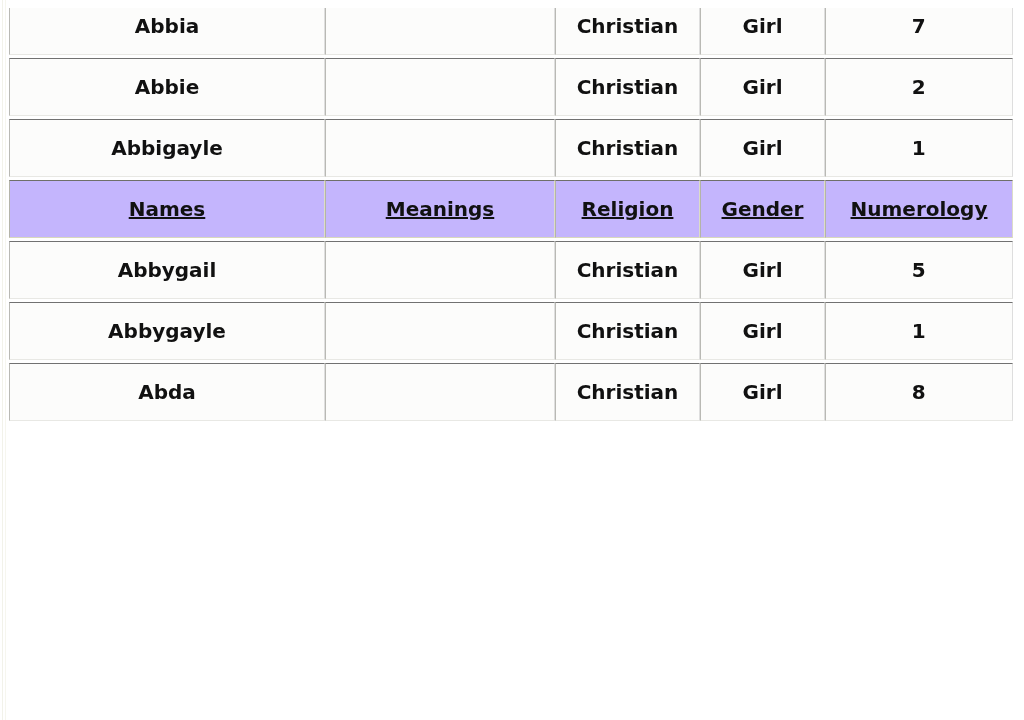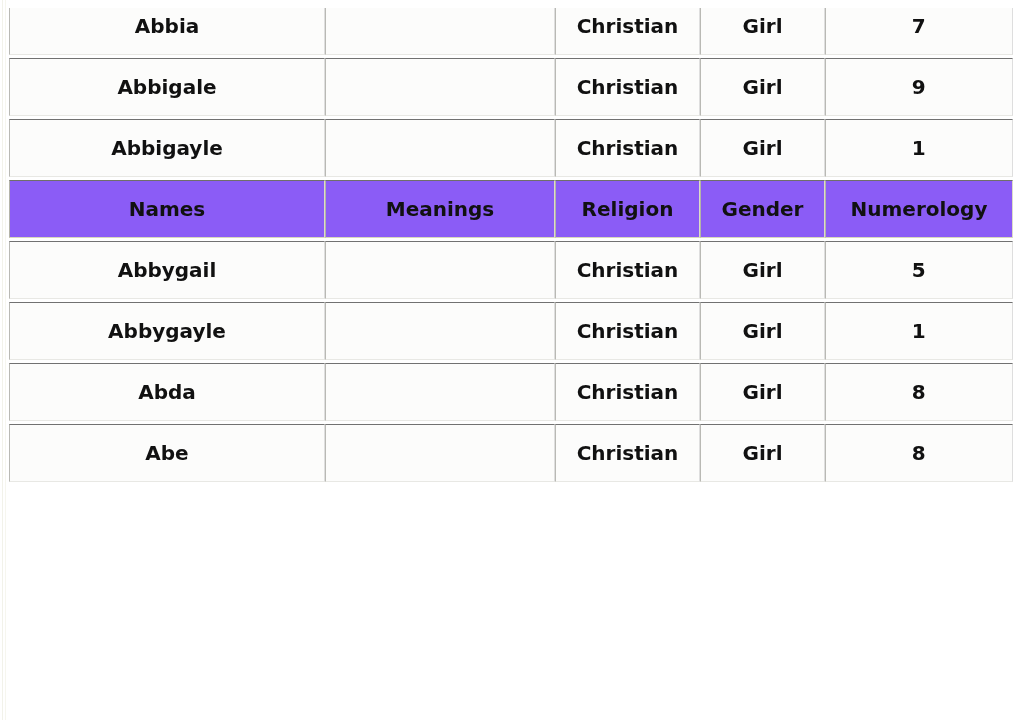--- a/index.html
+++ b/index.html
@@ -85,25 +85,26 @@
 
   
   col.c-names      { width: 316px; }
   col.c-meanings   { width: 230px; }
   col.c-religion   { width: 145px; }
   col.c-gender     { width: 125px; }
   col.c-numerology { width: 188px; }
 
   
   tr.header-row th {
-    background: #8b5cf6;
+    background: #c4b5fd;
     border-top: 1px solid #6f6f6a;
     border-left: 1px solid #b4b4a8;
     border-right: 1px solid #dcdcc8;
     border-bottom: 1px solid #d8d8bd;
+    text-decoration: underline;
   }
   td.cell-numerology { letter-spacing: 0.5px; }
 </style>
 </head>
 <body>
 
 <div id="page">
   <div id="table-viewport">
     <table class="names-table">
       <colgroup>
@@ -115,25 +116,25 @@
       </colgroup>
       <tbody id="table-body">
           <tr>
             <td class="cell-name">Abbia</td>
             <td class="cell-meaning"></td>
             <td class="cell-religion">Christian</td>
             <td class="cell-gender">Girl</td>
             <td class="cell-numerology">7</td>
           </tr>
           <tr>
-            <td class="cell-name">Abbigale</td>
+            <td class="cell-name">Abbie</td>
             <td class="cell-meaning"></td>
             <td class="cell-religion">Christian</td>
             <td class="cell-gender">Girl</td>
-            <td class="cell-numerology">9</td>
+            <td class="cell-numerology">2</td>
           </tr>
           <tr>
             <td class="cell-name">Abbigayle</td>
             <td class="cell-meaning"></td>
             <td class="cell-religion">Christian</td>
             <td class="cell-gender">Girl</td>
             <td class="cell-numerology">1</td>
           </tr>
           <tr class="header-row">
             <th class="cell-name">Names</th>
@@ -156,23 +157,16 @@
             <td class="cell-gender">Girl</td>
             <td class="cell-numerology">1</td>
           </tr>
           <tr>
             <td class="cell-name">Abda</td>
             <td class="cell-meaning"></td>
             <td class="cell-religion">Christian</td>
             <td class="cell-gender">Girl</td>
             <td class="cell-numerology">8</td>
           </tr>
-          <tr>
-            <td class="cell-name">Abe</td>
-            <td class="cell-meaning"></td>
-            <td class="cell-religion">Christian</td>
-            <td class="cell-gender">Girl</td>
-            <td class="cell-numerology">8</td>
-          </tr>
         </tbody>
     </table>
   </div>
 </div>
 
 </body></html>

